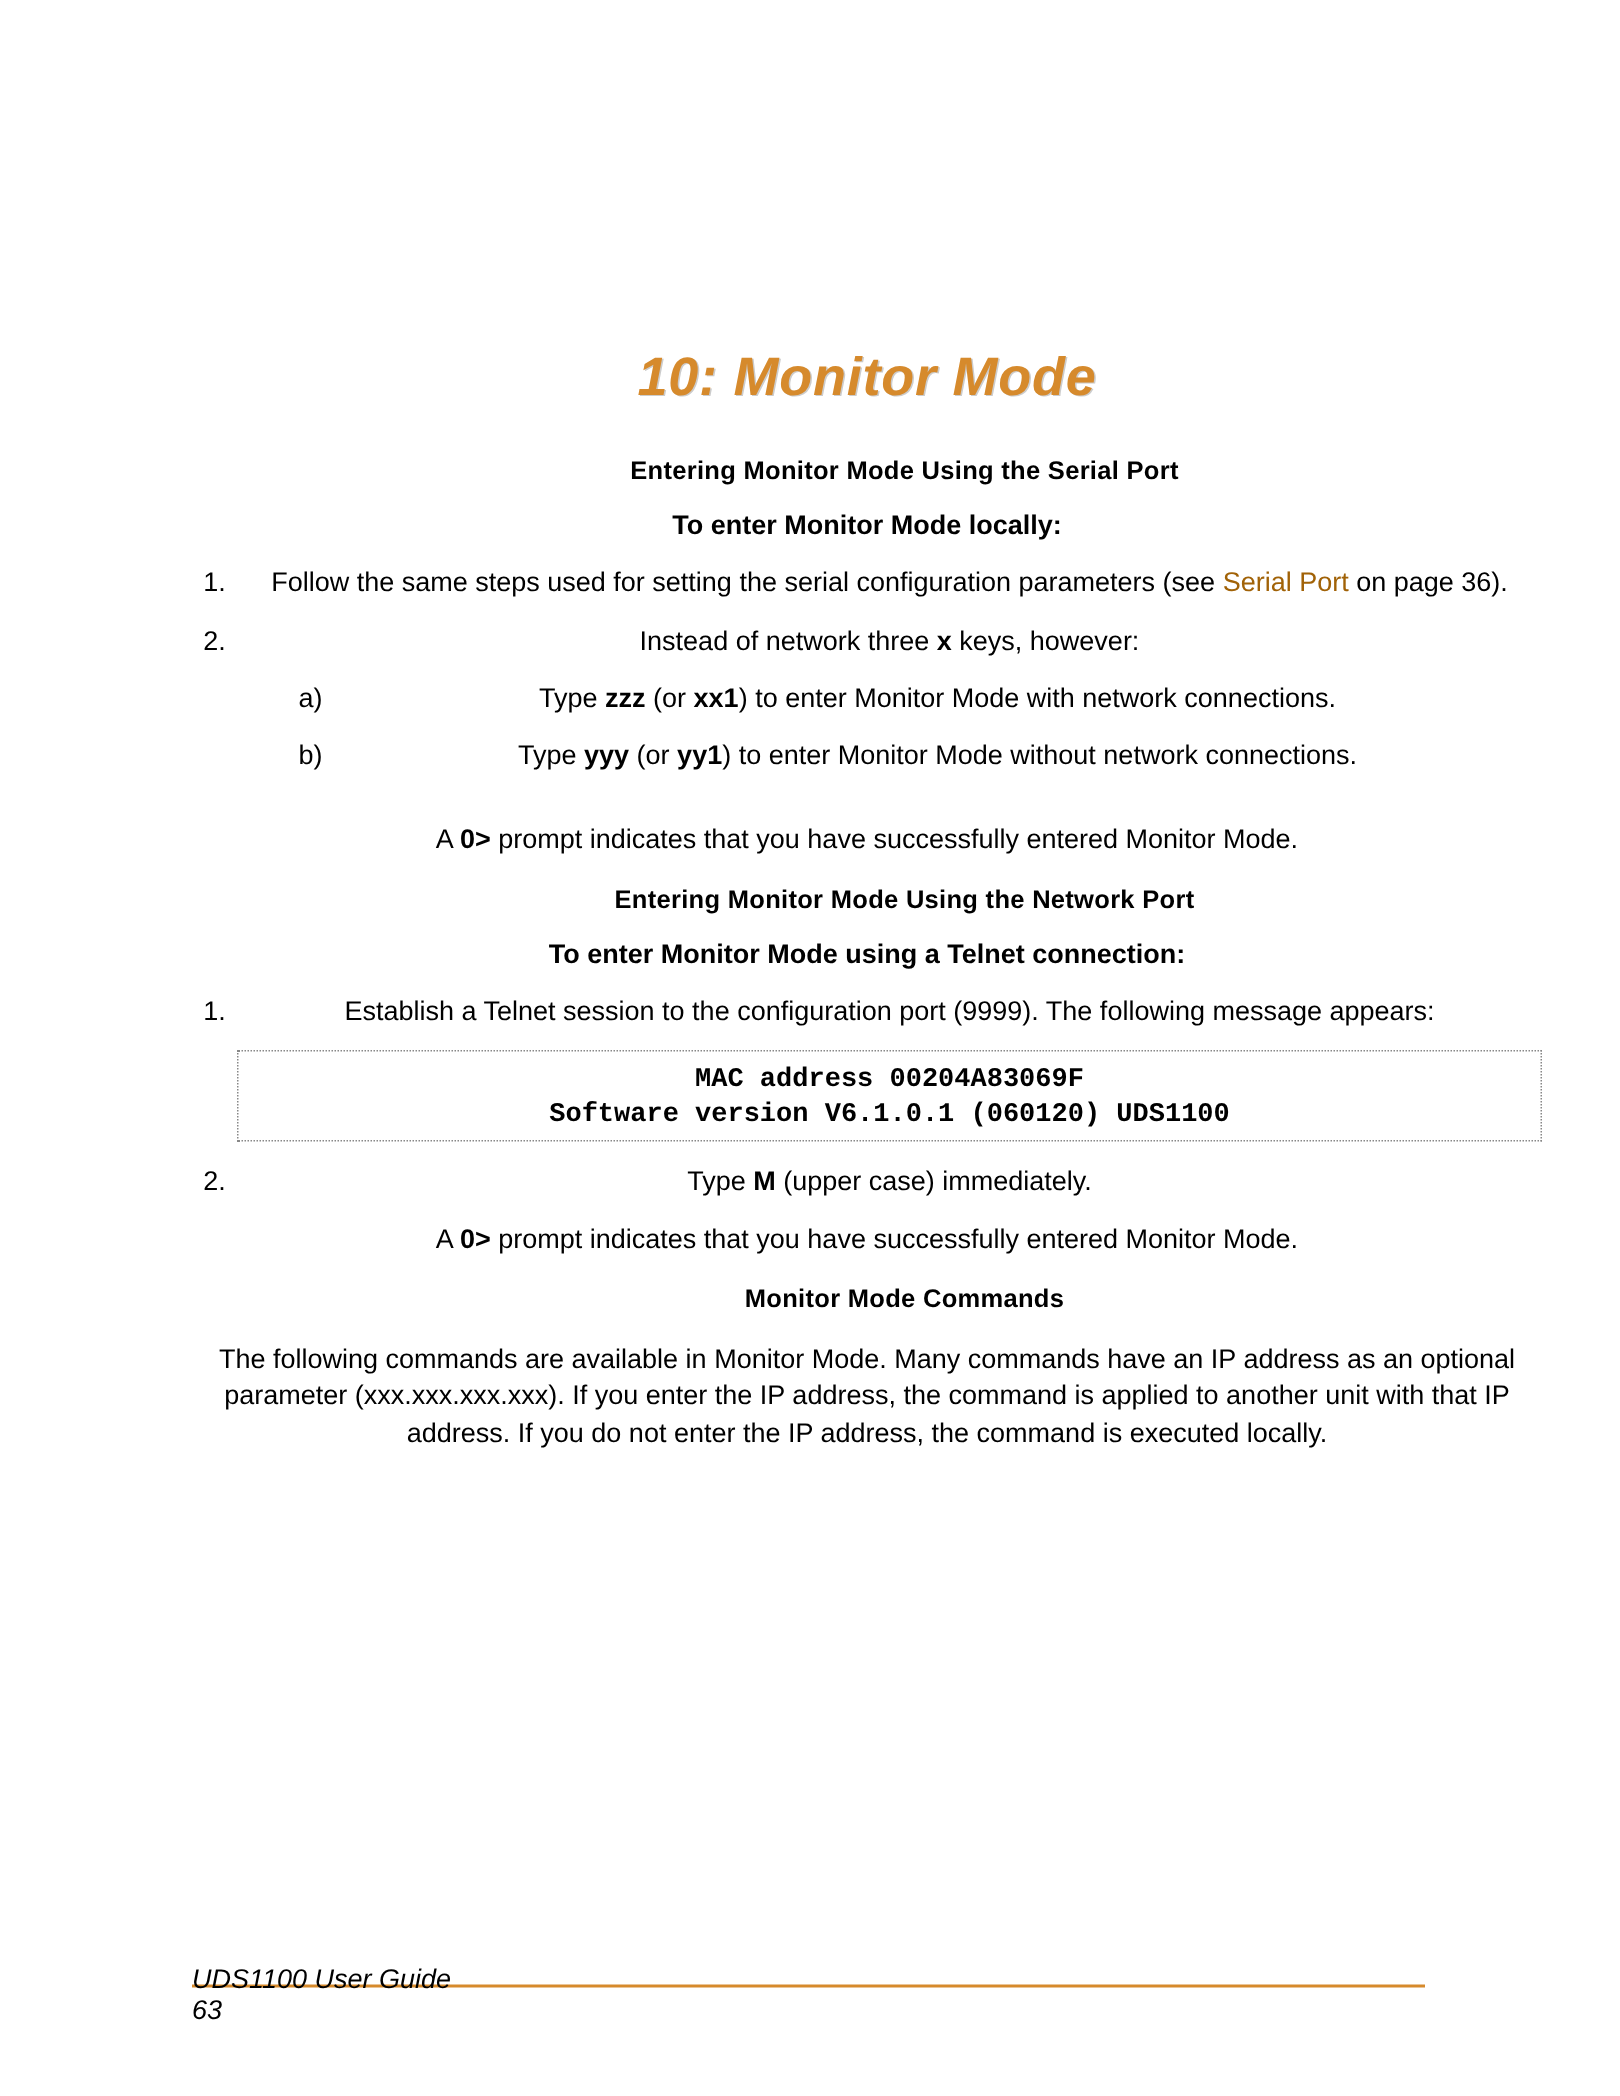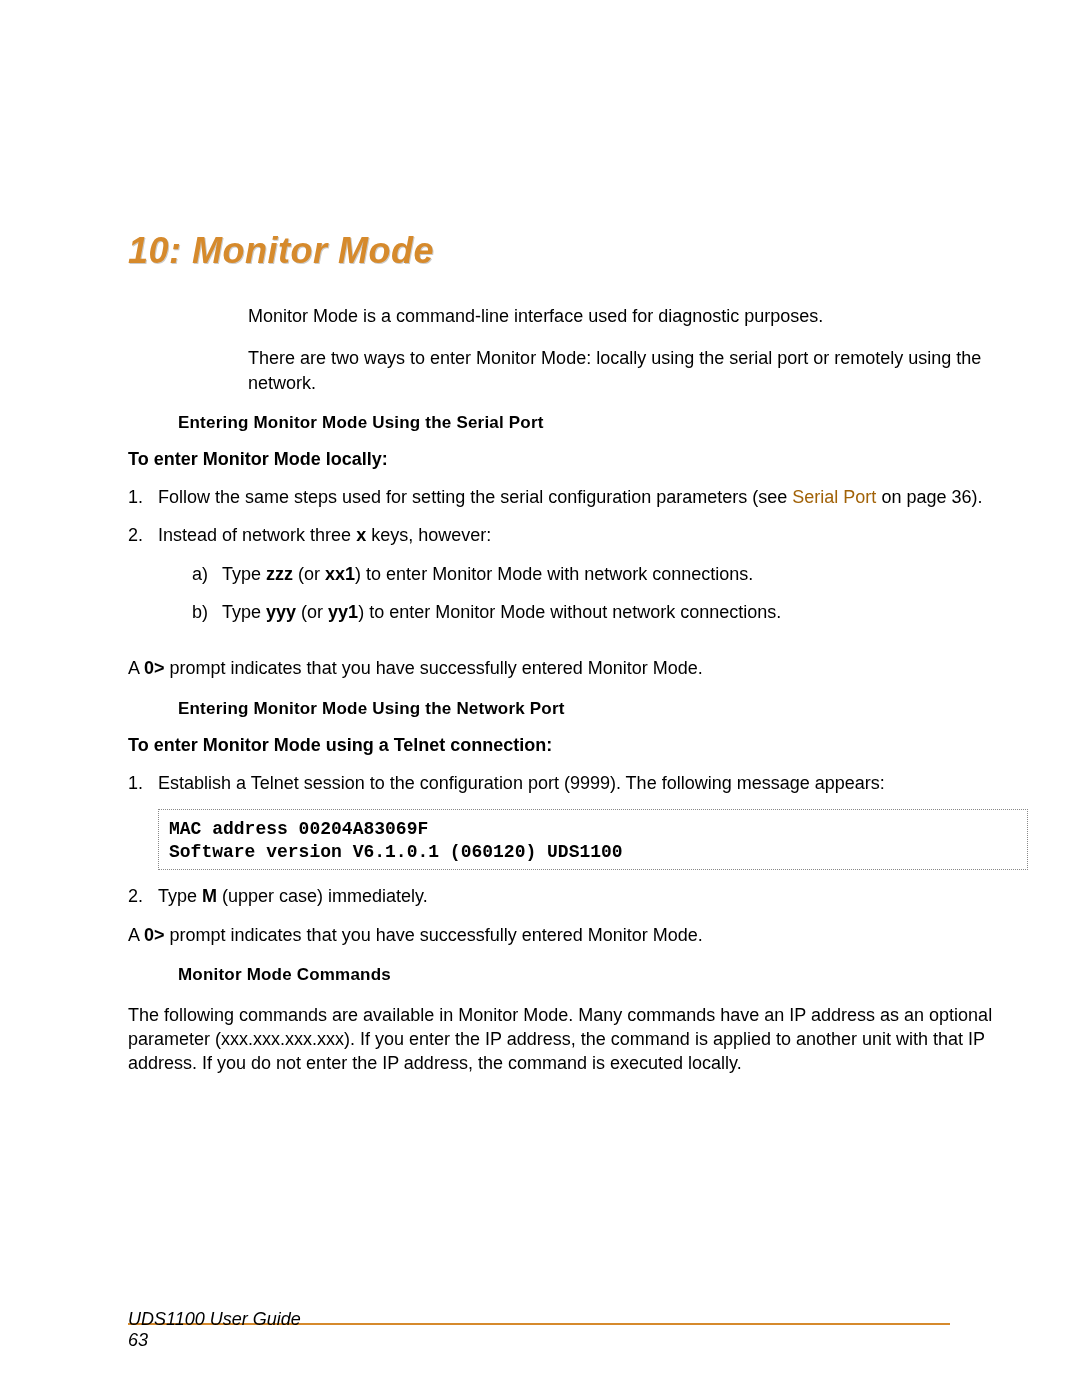--- a/index.html
+++ b/index.html
@@ -7,20 +7,21 @@
   body {
     width: 1080px;
     height: 1397px;
     background: #fff;
     font-family: Arial, Helvetica, sans-serif;
     color: #000;
     position: relative;
   }
   .page {
     padding: 230px 52px 0 128px;
+    text-align: center;
   }
   .chapter-title {
     font-size: 36px;
     font-weight: bold;
     font-style: italic;
     color: #d68a2c;
     text-shadow: 1px 1px 0 #ccc;
     margin: 0 0 32px 0;
     letter-spacing: 0.5px;
   }
@@ -103,24 +104,20 @@
   .footer .pg { color: #000000; font-style: italic; }
   b { font-weight: bold; }
 </style>
 </head>
 <body>
 
 <div class="page">
 
   <h1 class="chapter-title">10: Monitor Mode</h1>
 
-  <div class="intro">
-    <p>Monitor Mode is a command-line interface used for diagnostic purposes.</p>
-    <p>There are two ways to enter Monitor Mode: locally using the serial port or remotely using the network.</p>
-  </div>
 
   <h2 class="section-h">Entering Monitor Mode Using the Serial Port</h2>
 
   <div class="body-block">
     <p class="sub-bold">To enter Monitor Mode locally:</p>
 
     <div class="num-item">
       <div class="num">1.</div>
       <div class="txt">
         <span>Follow the same steps used for setting the serial configuration parameters (see </span><span class="link">Serial Port</span><span> on page 36).</span>

